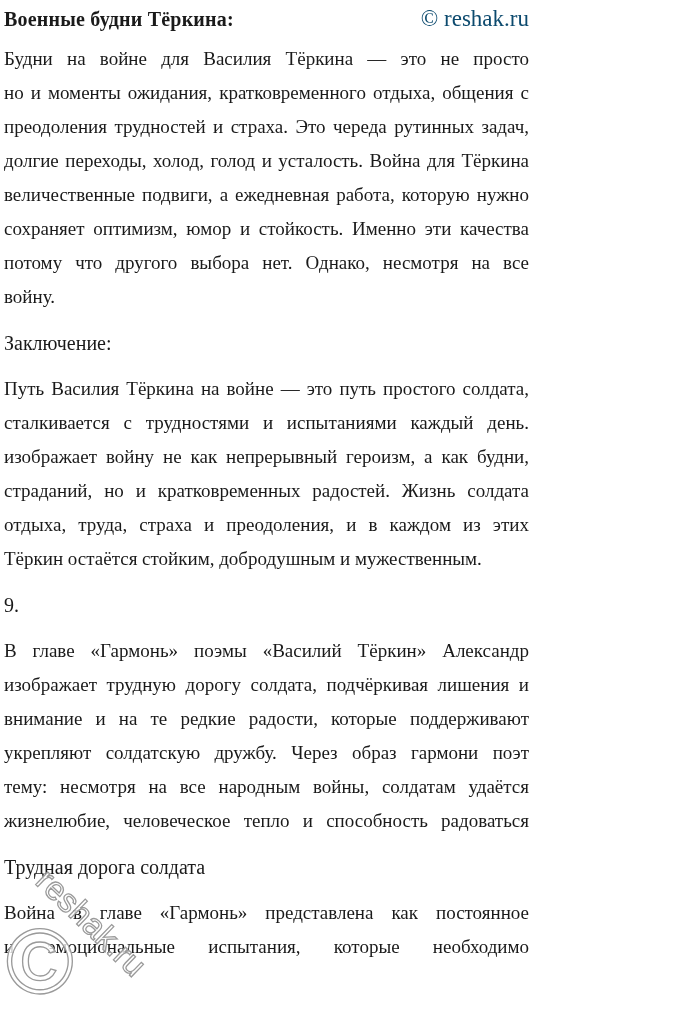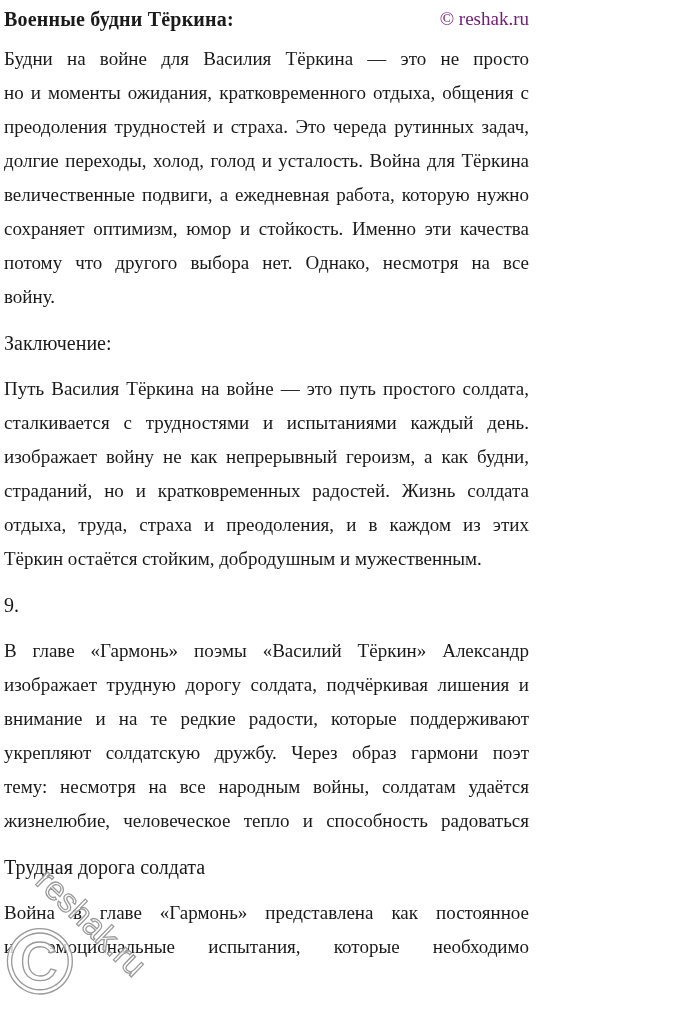--- a/index.html
+++ b/index.html
@@ -21,22 +21,22 @@
     align-items: flex-start;
     line-height: 34px;
     margin-bottom: 6px;
   }
   .page-title {
     font-weight: bold;
     font-size: 20px;
     letter-spacing: 0.2px;
   }
   .brand {
-    font-size: 19px;
-    color: #701a75;
+    font-size: 23px;
+    color: #0c4a6e;
     white-space: nowrap;
   }
   .doc-body { position: relative; }
   .heading {
     font-weight: normal;
     font-size: 20px;
     line-height: 34px;
     margin: 0 0 12px 0;
   }
   .paragraph { margin: 0 0 12px 0; }

